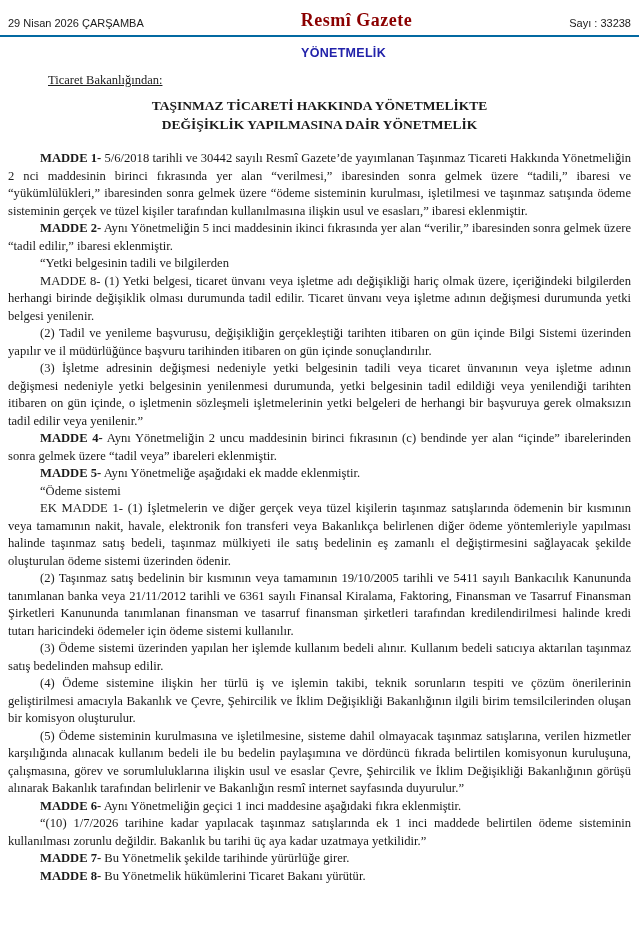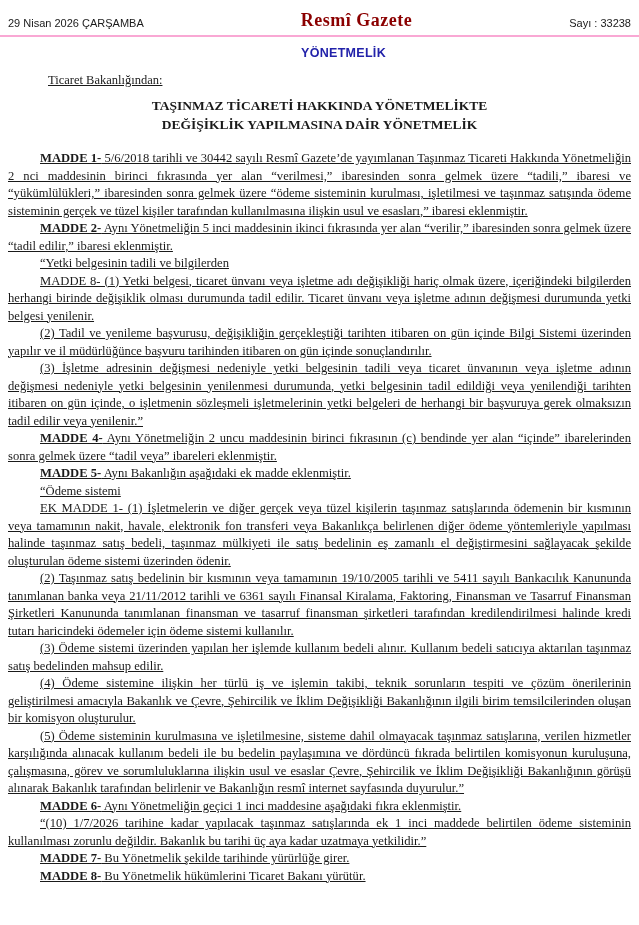--- a/index.html
+++ b/index.html
@@ -19,21 +19,21 @@
     height: 925px;
     box-sizing: border-box;
     background: #ffffff;
   }
   
   .masthead {
     display: flex;
     align-items: flex-end;
     justify-content: space-between;
     padding: 10px 8px 4px 8px;
-    border-bottom: 2px solid #f9a8d4;
+    border-bottom: 2px solid #0369a1;
   }
   .masthead .date,
   .masthead .issue {
     font-family: "Liberation Sans", sans-serif;
     font-size: 11px;
     color: #1a1a1a;
     white-space: nowrap;
     padding-bottom: 2px;
   }
   .masthead .gazette-title {
@@ -73,21 +73,20 @@
   .body-text {
     margin-top: 16px;
     padding: 0 8px;
   }
   .para {
     margin: 0;
     font-size: 12.6px;
     line-height: 17.5px;
     text-align: justify;
     text-indent: 32px;
-    text-decoration: underline;
   }
   .para b { font-weight: bold; }
 </style>
 </head>
 <body>
 
 <div class="page">
 
   <div class="masthead">
     <span class="date">29 Nisan 2026 ÇARŞAMBA</span>
@@ -105,21 +104,21 @@
   </div>
 
   <div class="body-text">
     <p class="para"><b>MADDE 1-</b><span> 5/6/2018 tarihli ve 30442 sayılı Resmî Gazete’de yayımlanan Taşınmaz Ticareti Hakkında Yönetmeliğin 2 nci maddesinin birinci fıkrasında yer alan “verilmesi,” ibaresinden sonra gelmek üzere “tadili,” ibaresi ve “yükümlülükleri,” ibaresinden sonra gelmek üzere “ödeme sisteminin kurulması, işletilmesi ve taşınmaz satışında ödeme sisteminin gerçek ve tüzel kişiler tarafından kullanılmasına ilişkin usul ve esasları,” ibaresi eklenmiştir.</span></p>
     <p class="para"><b>MADDE 2-</b><span> Aynı Yönetmeliğin 5 inci maddesinin ikinci fıkrasında yer alan “verilir,” ibaresinden sonra gelmek üzere “tadil edilir,” ibaresi eklenmiştir.</span></p>
     <p class="para"><b></b><span>“Yetki belgesinin tadili ve bilgilerden</span></p>
     <p class="para"><b></b><span>MADDE 8- (1) Yetki belgesi, ticaret ünvanı veya işletme adı değişikliği hariç olmak üzere, içeriğindeki bilgilerden herhangi birinde değişiklik olması durumunda tadil edilir. Ticaret ünvanı veya işletme adının değişmesi durumunda yetki belgesi yenilenir.</span></p>
     <p class="para"><b></b><span>(2) Tadil ve yenileme başvurusu, değişikliğin gerçekleştiği tarihten itibaren on gün içinde Bilgi Sistemi üzerinden yapılır ve il müdürlüğünce başvuru tarihinden itibaren on gün içinde sonuçlandırılır.</span></p>
     <p class="para"><b></b><span>(3) İşletme adresinin değişmesi nedeniyle yetki belgesinin tadili veya ticaret ünvanının veya işletme adının değişmesi nedeniyle yetki belgesinin yenilenmesi durumunda, yetki belgesinin tadil edildiği veya yenilendiği tarihten itibaren on gün içinde, o işletmenin sözleşmeli işletmelerinin yetki belgeleri de herhangi bir başvuruya gerek olmaksızın tadil edilir veya yenilenir.”</span></p>
     <p class="para"><b>MADDE 4-</b><span> Aynı Yönetmeliğin 2 uncu maddesinin birinci fıkrasının (c) bendinde yer alan “içinde” ibarelerinden sonra gelmek üzere “tadil veya” ibareleri eklenmiştir.</span></p>
-    <p class="para"><b>MADDE 5-</b><span> Aynı Bakanlığın aşağıdaki ek madde eklenmiştir.</span></p>
+    <p class="para"><b>MADDE 5-</b><span> Aynı Yönetmeliğe aşağıdaki ek madde eklenmiştir.</span></p>
     <p class="para"><b></b><span>“Ödeme sistemi</span></p>
     <p class="para"><b></b><span>EK MADDE 1- (1) İşletmelerin ve diğer gerçek veya tüzel kişilerin taşınmaz satışlarında ödemenin bir kısmının veya tamamının nakit, havale, elektronik fon transferi veya Bakanlıkça belirlenen diğer ödeme yöntemleriyle yapılması halinde taşınmaz satış bedeli, taşınmaz mülkiyeti ile satış bedelinin eş zamanlı el değiştirmesini sağlayacak şekilde oluşturulan ödeme sistemi üzerinden ödenir.</span></p>
     <p class="para"><b></b><span>(2) Taşınmaz satış bedelinin bir kısmının veya tamamının 19/10/2005 tarihli ve 5411 sayılı Bankacılık Kanununda tanımlanan banka veya 21/11/2012 tarihli ve 6361 sayılı Finansal Kiralama, Faktoring, Finansman ve Tasarruf Finansman Şirketleri Kanununda tanımlanan finansman ve tasarruf finansman şirketleri tarafından kredilendirilmesi halinde kredi tutarı haricindeki ödemeler için ödeme sistemi kullanılır.</span></p>
     <p class="para"><b></b><span>(3) Ödeme sistemi üzerinden yapılan her işlemde kullanım bedeli alınır. Kullanım bedeli satıcıya aktarılan taşınmaz satış bedelinden mahsup edilir.</span></p>
     <p class="para"><b></b><span>(4) Ödeme sistemine ilişkin her türlü iş ve işlemin takibi, teknik sorunların tespiti ve çözüm önerilerinin geliştirilmesi amacıyla Bakanlık ve Çevre, Şehircilik ve İklim Değişikliği Bakanlığının ilgili birim temsilcilerinden oluşan bir komisyon oluşturulur.</span></p>
     <p class="para"><b></b><span>(5) Ödeme sisteminin kurulmasına ve işletilmesine, sisteme dahil olmayacak taşınmaz satışlarına, verilen hizmetler karşılığında alınacak kullanım bedeli ile bu bedelin paylaşımına ve dördüncü fıkrada belirtilen komisyonun kuruluşuna, çalışmasına, görev ve sorumluluklarına ilişkin usul ve esaslar Çevre, Şehircilik ve İklim Değişikliği Bakanlığının görüşü alınarak Bakanlık tarafından belirlenir ve Bakanlığın resmî internet sayfasında duyurulur.”</span></p>
     <p class="para"><b>MADDE 6-</b><span> Aynı Yönetmeliğin geçici 1 inci maddesine aşağıdaki fıkra eklenmiştir.</span></p>
     <p class="para"><b></b><span>“(10) 1/7/2026 tarihine kadar yapılacak taşınmaz satışlarında ek 1 inci maddede belirtilen ödeme sisteminin kullanılması zorunlu değildir. Bakanlık bu tarihi üç aya kadar uzatmaya yetkilidir.”</span></p>
     <p class="para"><b>MADDE 7-</b><span> Bu Yönetmelik şekilde tarihinde yürürlüğe girer.</span></p>
     <p class="para"><b>MADDE 8-</b><span> Bu Yönetmelik hükümlerini Ticaret Bakanı yürütür.</span></p>

